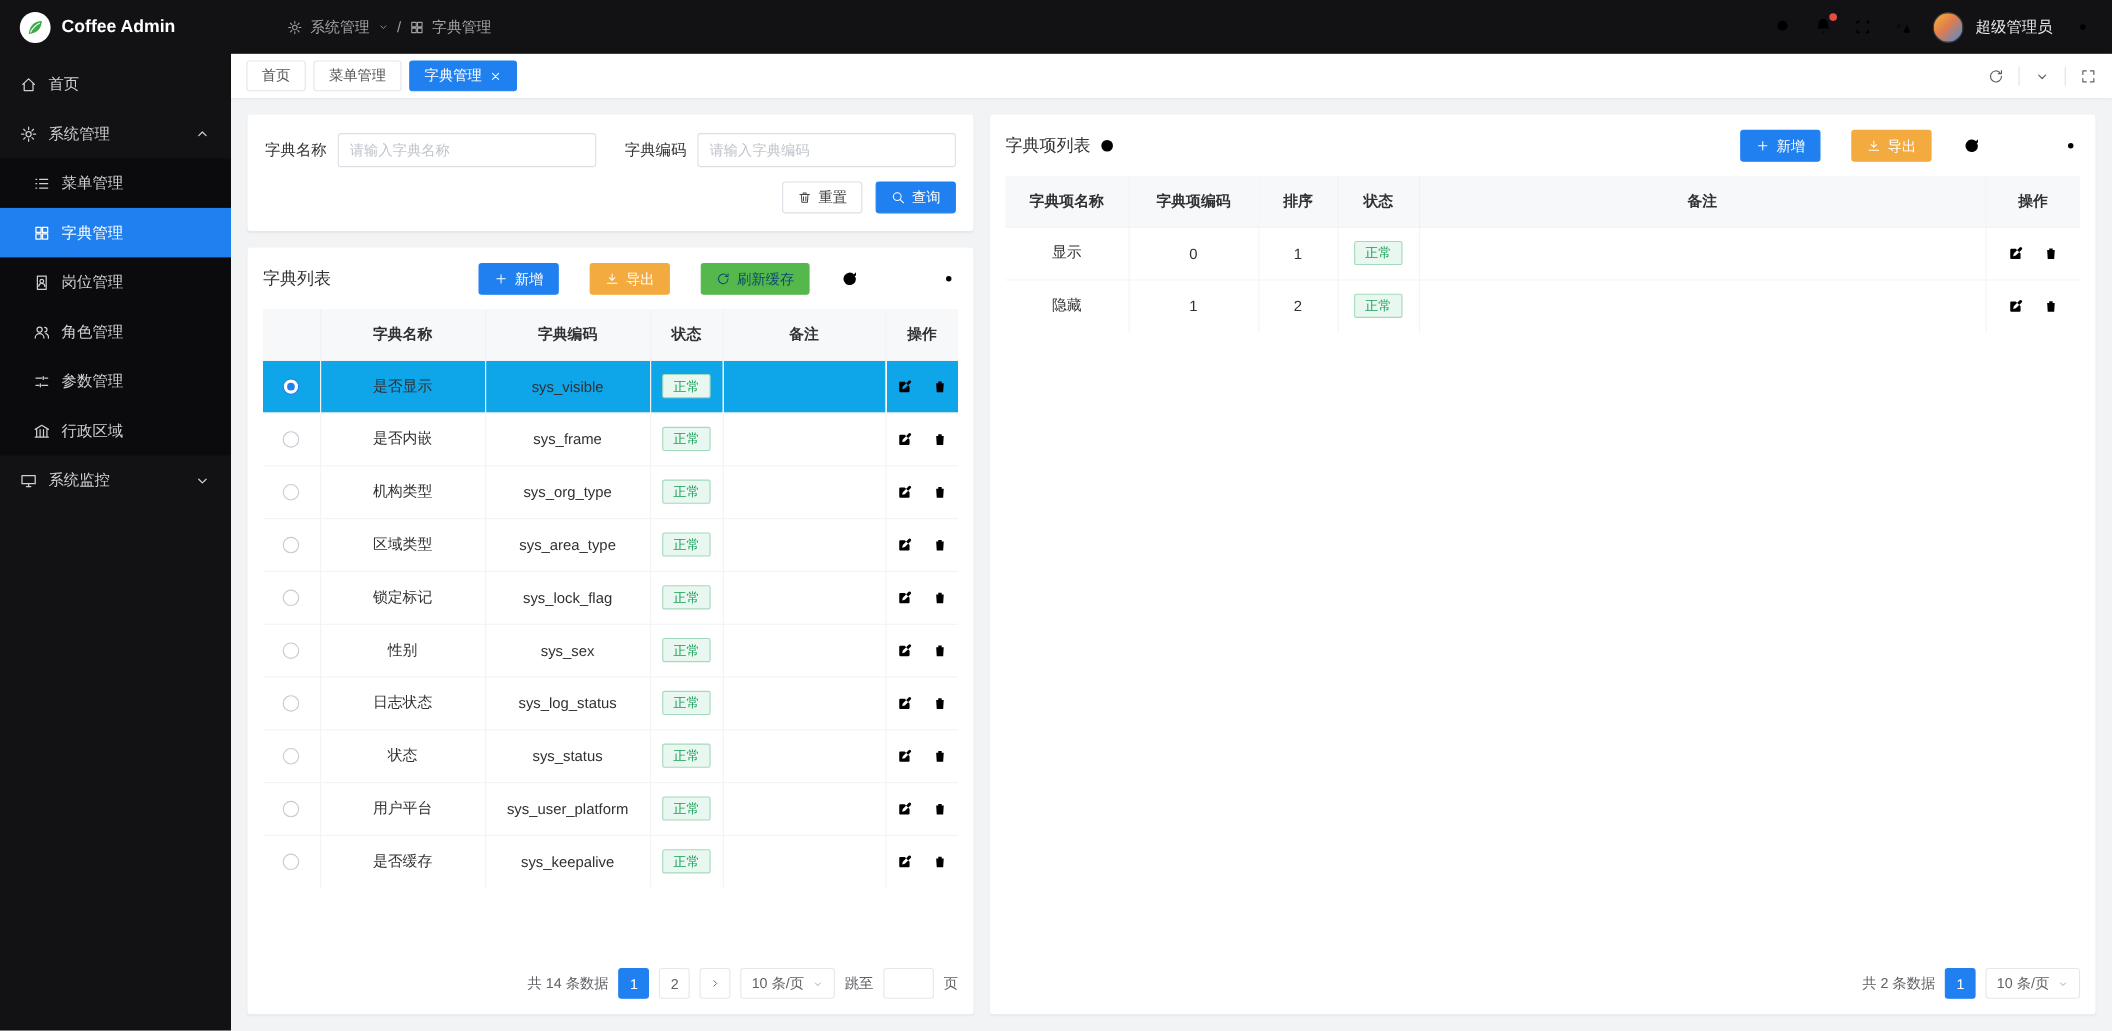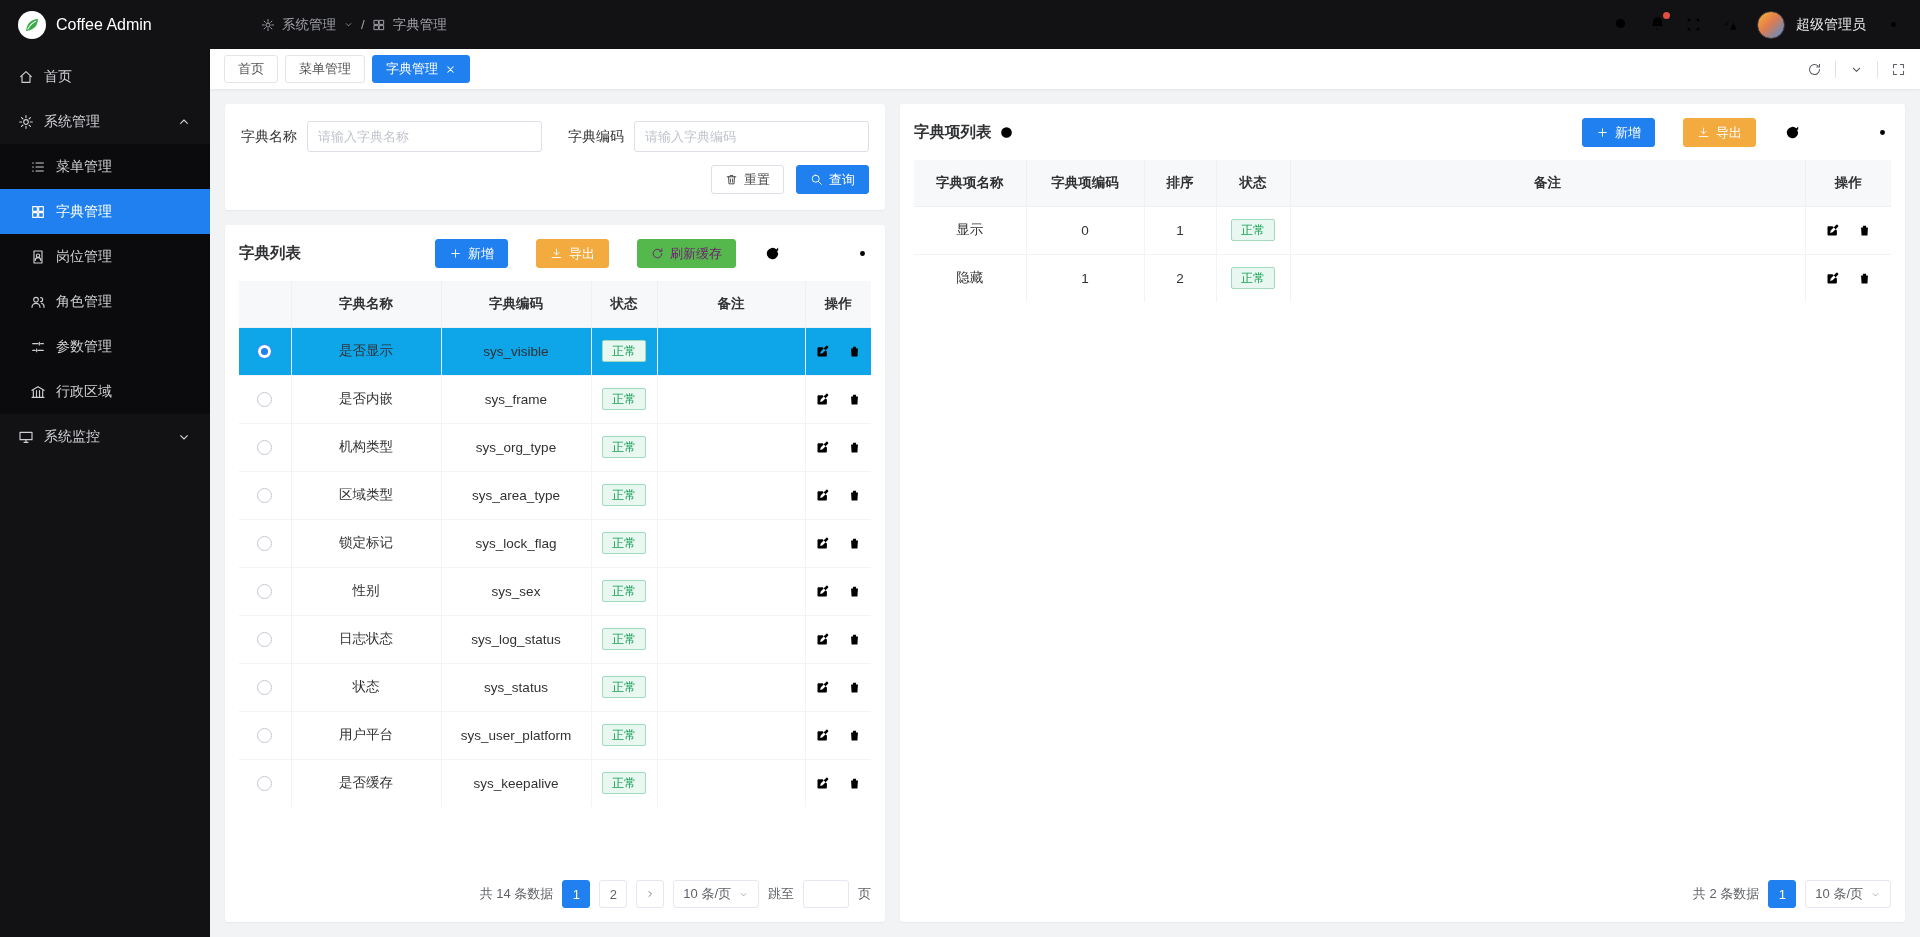--- a/index.html
+++ b/index.html
@@ -6,21 +6,21 @@
 html,body{width:1920px;height:937px;overflow:hidden}
 body{font-family:"Liberation Sans","DejaVu Sans",sans-serif;font-size:14px;color:#333;background:#f2f3f5}
 button{font-family:inherit}
 .ic{width:16px;height:16px;stroke:currentColor;fill:none;stroke-width:1.7;stroke-linecap:round;stroke-linejoin:round;display:block}
 .app{display:flex;width:100%;height:100%}
 
 .sidebar{width:210px;flex-shrink:0;background:#121215;color:#cfd0d3;display:flex;flex-direction:column}
 .logo-row{height:50px;display:flex;align-items:center;gap:10px;padding:0 18px;flex-shrink:0}
 .logo-badge{width:28px;height:28px;border-radius:50%;background:#fff;display:flex;align-items:center;justify-content:center;flex-shrink:0}
 .logo-badge svg{width:18px;height:18px}
-.logo-title{color:#fff;font-weight:normal;font-size:16px;white-space:nowrap}
+.logo-title{color:#fff;font-weight:bold;font-size:16px;white-space:nowrap}
 .menu{flex:1;overflow:hidden;padding-top:4px}
 .menu-item{height:45px;display:flex;align-items:center;gap:10px;padding:0 18px;font-size:14px;color:#cfd0d3;cursor:pointer;white-space:nowrap}
 .menu-item .ic{width:16px;height:16px;flex-shrink:0}
 .menu-caret{margin-left:auto;width:12px;height:12px}
 .submenu{background:rgba(0,0,0,.38)}
 .submenu .menu-item{padding-left:30px}
 .menu-item.active{background:#2080f0;color:#fff}
 
 .main{flex:1;display:flex;flex-direction:column;min-width:0}
 .topbar{height:49px;background:#121215;display:flex;align-items:center;padding:0 18px;gap:16px;color:#c5c6c9;flex-shrink:0}
@@ -49,25 +49,25 @@
 .form-row{display:flex;gap:26px}
 .form-item{flex:1;display:flex;align-items:center;min-width:0}
 .form-label{flex-shrink:0;padding-right:10px;font-size:14px;color:#333;white-space:nowrap}
 .text-input{flex:1;min-width:0;height:31px;border:1px solid #dcdfe6;border-radius:3px;padding:0 10px;font-size:13px;color:#333;outline:none;background:#fff}
 .text-input::placeholder{color:#c0c4cc}
 .form-actions{display:flex;justify-content:flex-end;gap:12px;margin-top:13px}
 .btn{height:29px;display:inline-flex;align-items:center;gap:6px;padding:0 13px;border-radius:3px;border:1px solid #dcdfe6;background:#fff;color:#444;font-size:13px;cursor:pointer}
 .btn .ic{width:13px;height:13px}
 .btn-primary{background:#2080f0;border-color:#2080f0;color:#fff}
 .btn-warning{background:#f3ab3f;border-color:#f3ab3f;color:#fff}
-.btn-success{background:#55b84c;border-color:#55b84c;color:#701a75}
+.btn-success{background:#55b84c;border-color:#55b84c;color:#0c4a6e}
 .list-card{flex:1;display:flex;flex-direction:column;padding:14px;min-height:0}
 .right-col{flex:1;display:flex;flex-direction:column;padding:14px;min-width:0}
 .card-head{display:flex;align-items:center;margin-bottom:13px;flex-shrink:0}
-.card-title{font-size:15.5px;font-weight:bold;color:#303133}
+.card-title{font-size:15.5px;font-weight:normal;color:#303133}
 .info-ic{width:15px;height:15px;color:#9a9ca1;margin-left:7px}
 .head-actions{margin-left:auto;display:flex;align-items:center;gap:28px}
 .icon-btn{width:17px;height:17px;color:#4e5358;cursor:pointer}
 
 .tbl{width:100%;border-collapse:collapse;border-style:hidden;table-layout:fixed;font-size:13.5px;color:#303133}
 .tbl th{background:#f7f8fa;font-weight:bold;height:46px;border:1px solid #eff0f2;padding:0 6px;white-space:nowrap;overflow:hidden}
 .tbl td{height:48px;border:1px solid #f2f3f5;text-align:center;padding:0 6px;white-space:nowrap;overflow:hidden}
 .row-selected td{background:#0ea5e9}
 .radio{width:15px;height:15px;border:1px solid #c6cad1;border-radius:50%;display:inline-block;position:relative;background:#fff;vertical-align:middle;cursor:pointer}
 .radio.checked{border-color:#2080f0}

